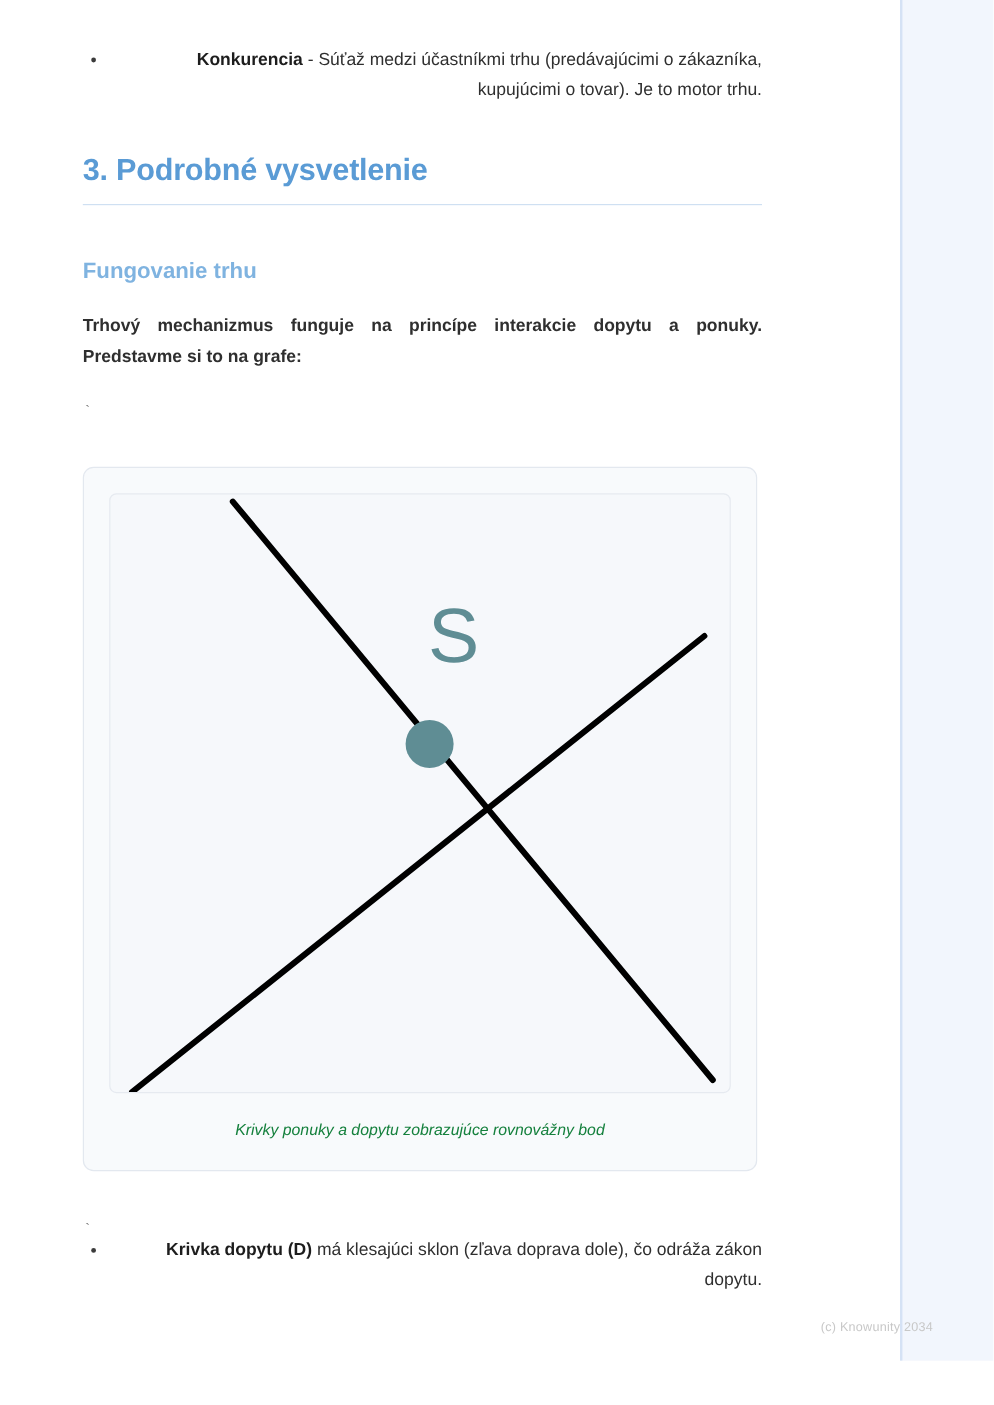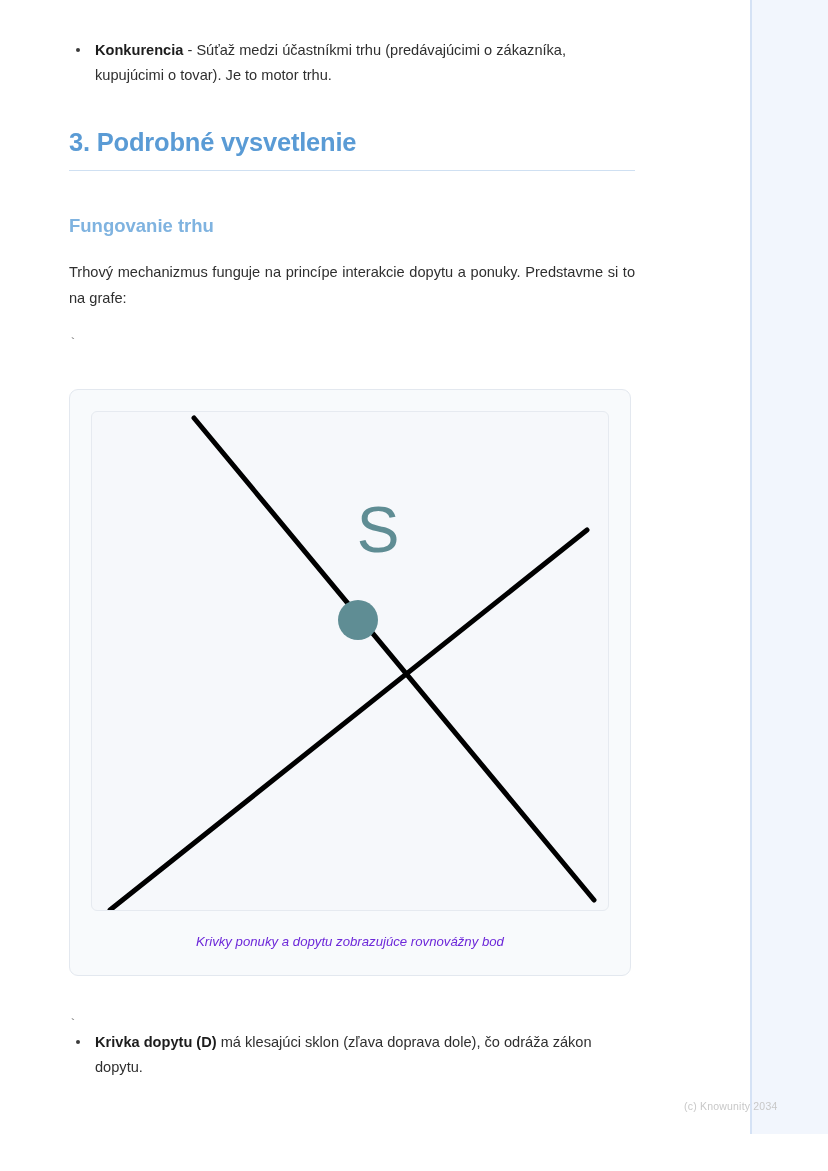--- a/index.html
+++ b/index.html
@@ -55,20 +55,21 @@
     left: 69px;
     top: 0;
     width: 566px;
   }
 
   
   ul.bullets {
     list-style: none;
     margin: 0;
     padding: 0;
+    text-align: right;
   }
   ul.bullets li {
     position: relative;
     padding-left: 26px;
     font-size: 14.6px;
     line-height: 25px;
     color: #2f2f2f;
   }
   ul.bullets li::before {
     content: "";
@@ -106,20 +107,21 @@
     margin: 0;
     padding: 0;
   }
 
   p.body-text {
     font-size: 14.6px;
     line-height: 26px;
     color: #2f2f2f;
     margin: 0;
     text-align: justify;
+    font-weight: bold;
   }
 
   .backtick {
     font-size: 13px;
     color: #6b6b6b;
     font-family: "Liberation Mono", monospace;
     line-height: 10px;
   }
 
   
@@ -137,21 +139,21 @@
     box-sizing: border-box;
     border: 1px solid #e6eaf0;
     border-radius: 6px;
     background: #f6f8fb;
     position: relative;
     overflow: hidden;
   }
   .figure-caption {
     font-size: 13.2px;
     font-style: italic;
-    color: #6d28d9;
+    color: #15803d;
     text-align: center;
     padding: 23px 0 26px 0;
   }
 
   .chart-svg {
     position: absolute;
     left: 0;
     top: 0;
   }
 

